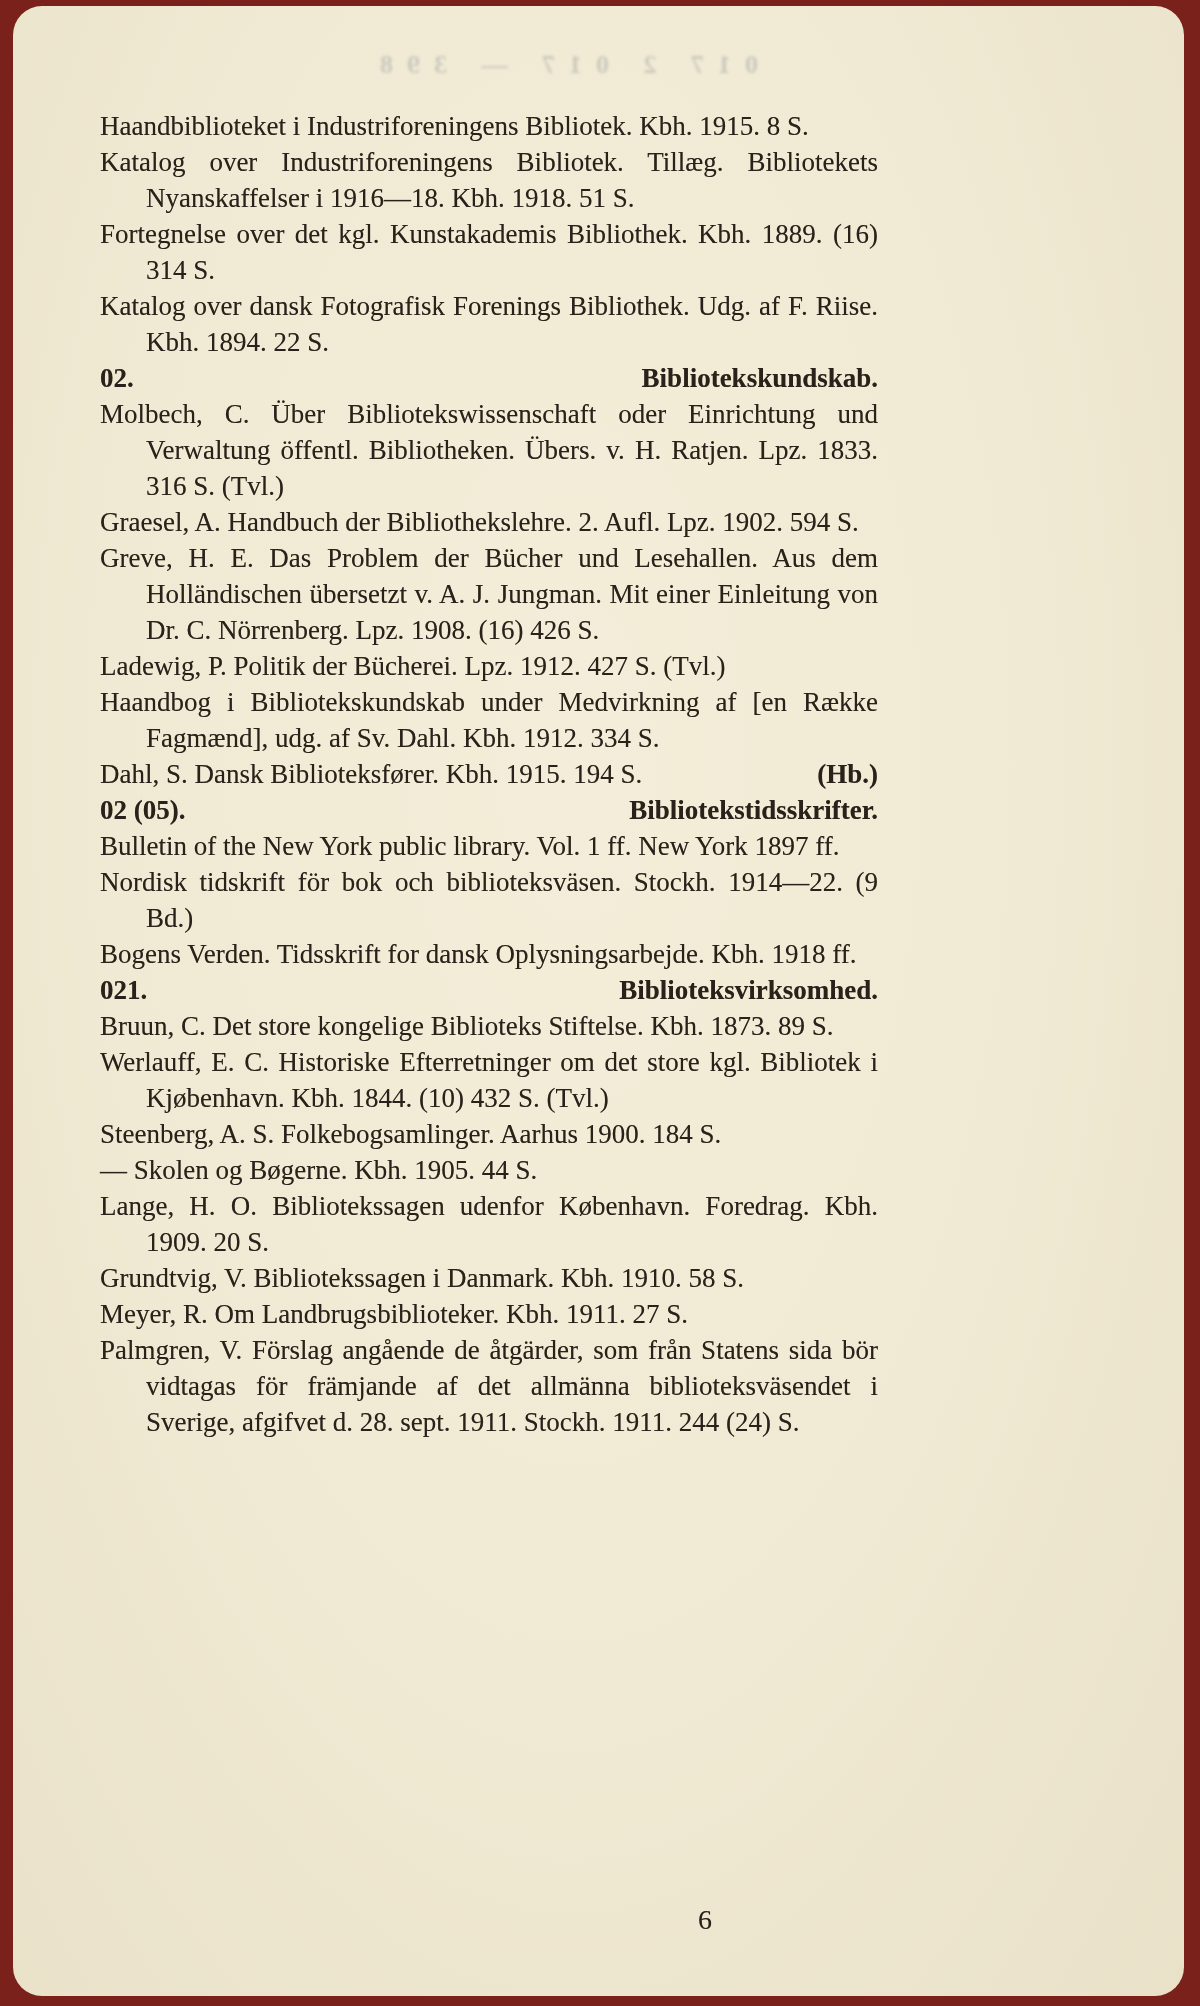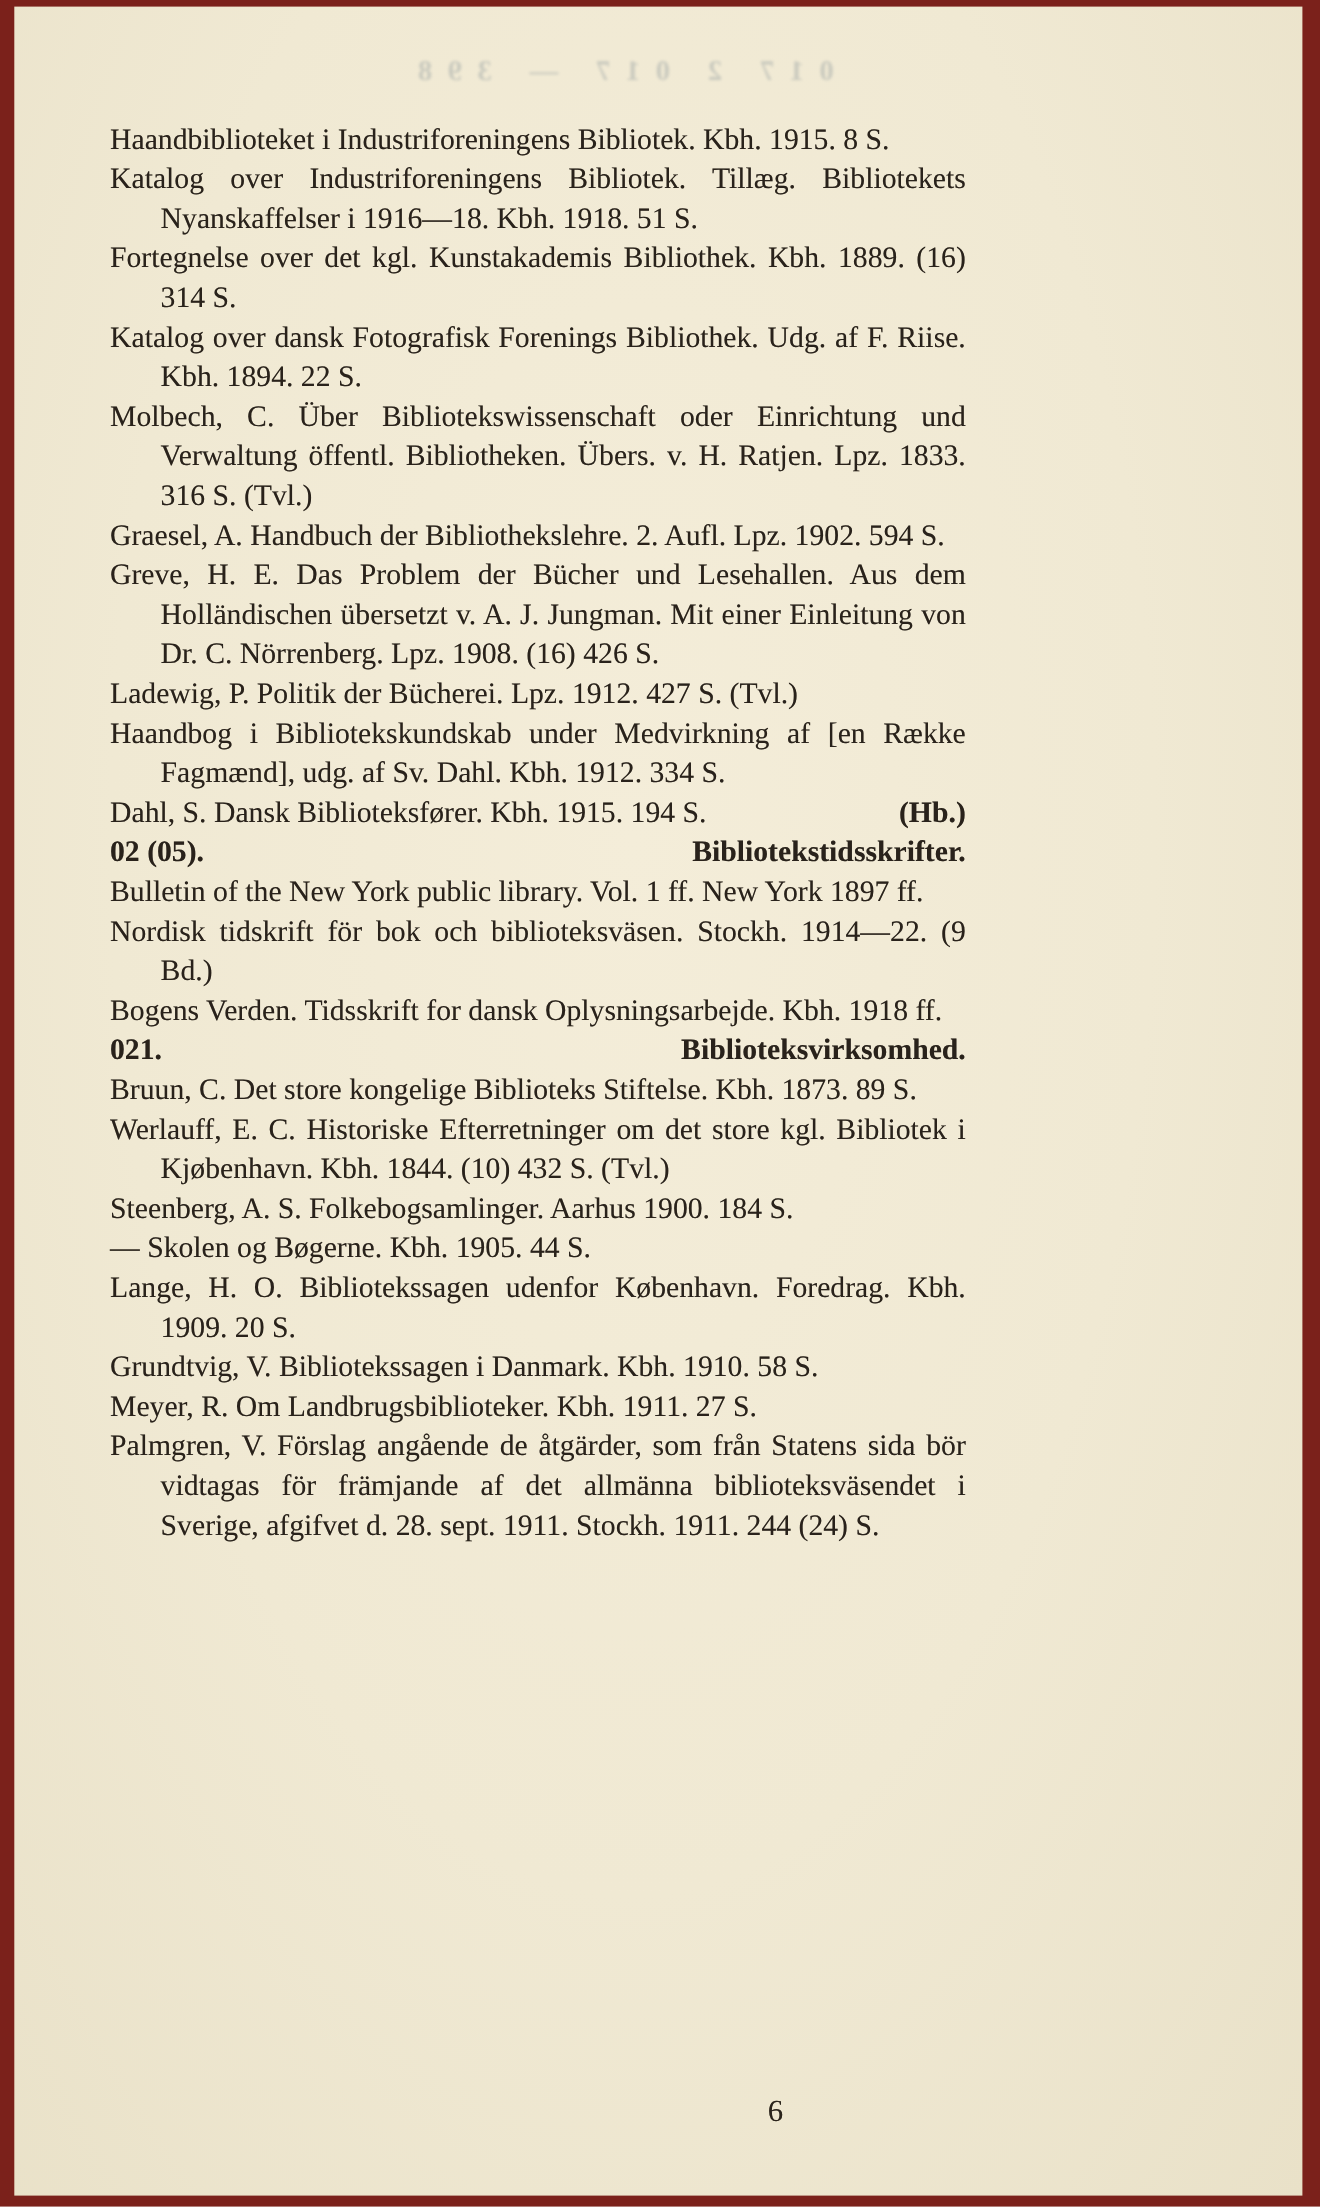--- a/index.html
+++ b/index.html
@@ -10,20 +10,21 @@
     position: relative;
     width: 1200px;
     height: 2006px;
     background: #7b211b;
     overflow: hidden;
   }
   .paper {
     position: absolute;
     left: 13px; top: 6px; right: 16px; bottom: 10px;
     background: radial-gradient(ellipse at 48% 38%, #f4edd9 0%, #f0e9d3 55%, #e9e1c8 100%);
+    border-radius: 29px;
   }
 
   .content {
     position: absolute;
     left: 87px; top: 102px;
     width: 778px;
     font-size: 27px;
     line-height: 36px;
     color: #29221b;
     text-align: justify;
@@ -70,20 +71,24 @@
 <body>
 
 <div class="book">
   <div class="paper">
     <div class="bleedthrough">017  2  017 — 398</div>
     <div class="content">
         <p class="item"><span>Haandbiblioteket i Industriforeningens Bibliotek. Kbh. 1915. 8 S.</span></p>
         <p class="item"><span>Katalog over Industriforeningens Bibliotek. Tillæg. Bibliotekets Nyanskaffelser i 1916—18. Kbh. 1918. 51 S.</span></p>
         <p class="item"><span>Fortegnelse over det kgl. Kunstakademis Bibliothek. Kbh. 1889. (16) 314 S.</span></p>
         <p class="item"><span>Katalog over dansk Fotografisk Forenings Bibliothek. Udg. af F. Riise. Kbh. 1894. 22 S.</span></p>
+        <div class="section">
+          <span>02.</span>
+          <span>Bibliotekskundskab.</span>
+        </div>
         <p class="item"><span class="author">Molbech, C.</span> <span>Über Bibliotekswissenschaft oder Einrichtung und Verwaltung öffentl. Bibliotheken. Übers. v. H. Ratjen. Lpz. 1833. 316 S. (Tvl.)</span></p>
         <p class="item"><span class="author">Graesel, A.</span> <span>Handbuch der Bibliothekslehre. 2. Aufl. Lpz. 1902. 594 S.</span></p>
         <p class="item"><span class="author">Greve, H. E.</span> <span>Das Problem der Bücher und Lesehallen. Aus dem Holländischen übersetzt v. A. J. Jungman. Mit einer Einleitung von Dr. C. Nörrenberg. Lpz. 1908. (16) 426 S.</span></p>
         <p class="item"><span class="author">Ladewig, P.</span> <span>Politik der Bücherei. Lpz. 1912. 427 S. (Tvl.)</span></p>
         <p class="item"><span>Haandbog i Bibliotekskundskab under Medvirkning af [en Række Fagmænd], udg. af Sv. Dahl. Kbh. 1912. 334 S.</span></p>
         <p class="item"><span class="rnote">(Hb.)</span><span class="author">Dahl, S.</span> <span>Dansk Biblioteksfører. Kbh. 1915. 194 S.</span></p>
         <div class="section">
           <span>02 (05).</span>
           <span>Bibliotekstidsskrifter.</span>
         </div>

